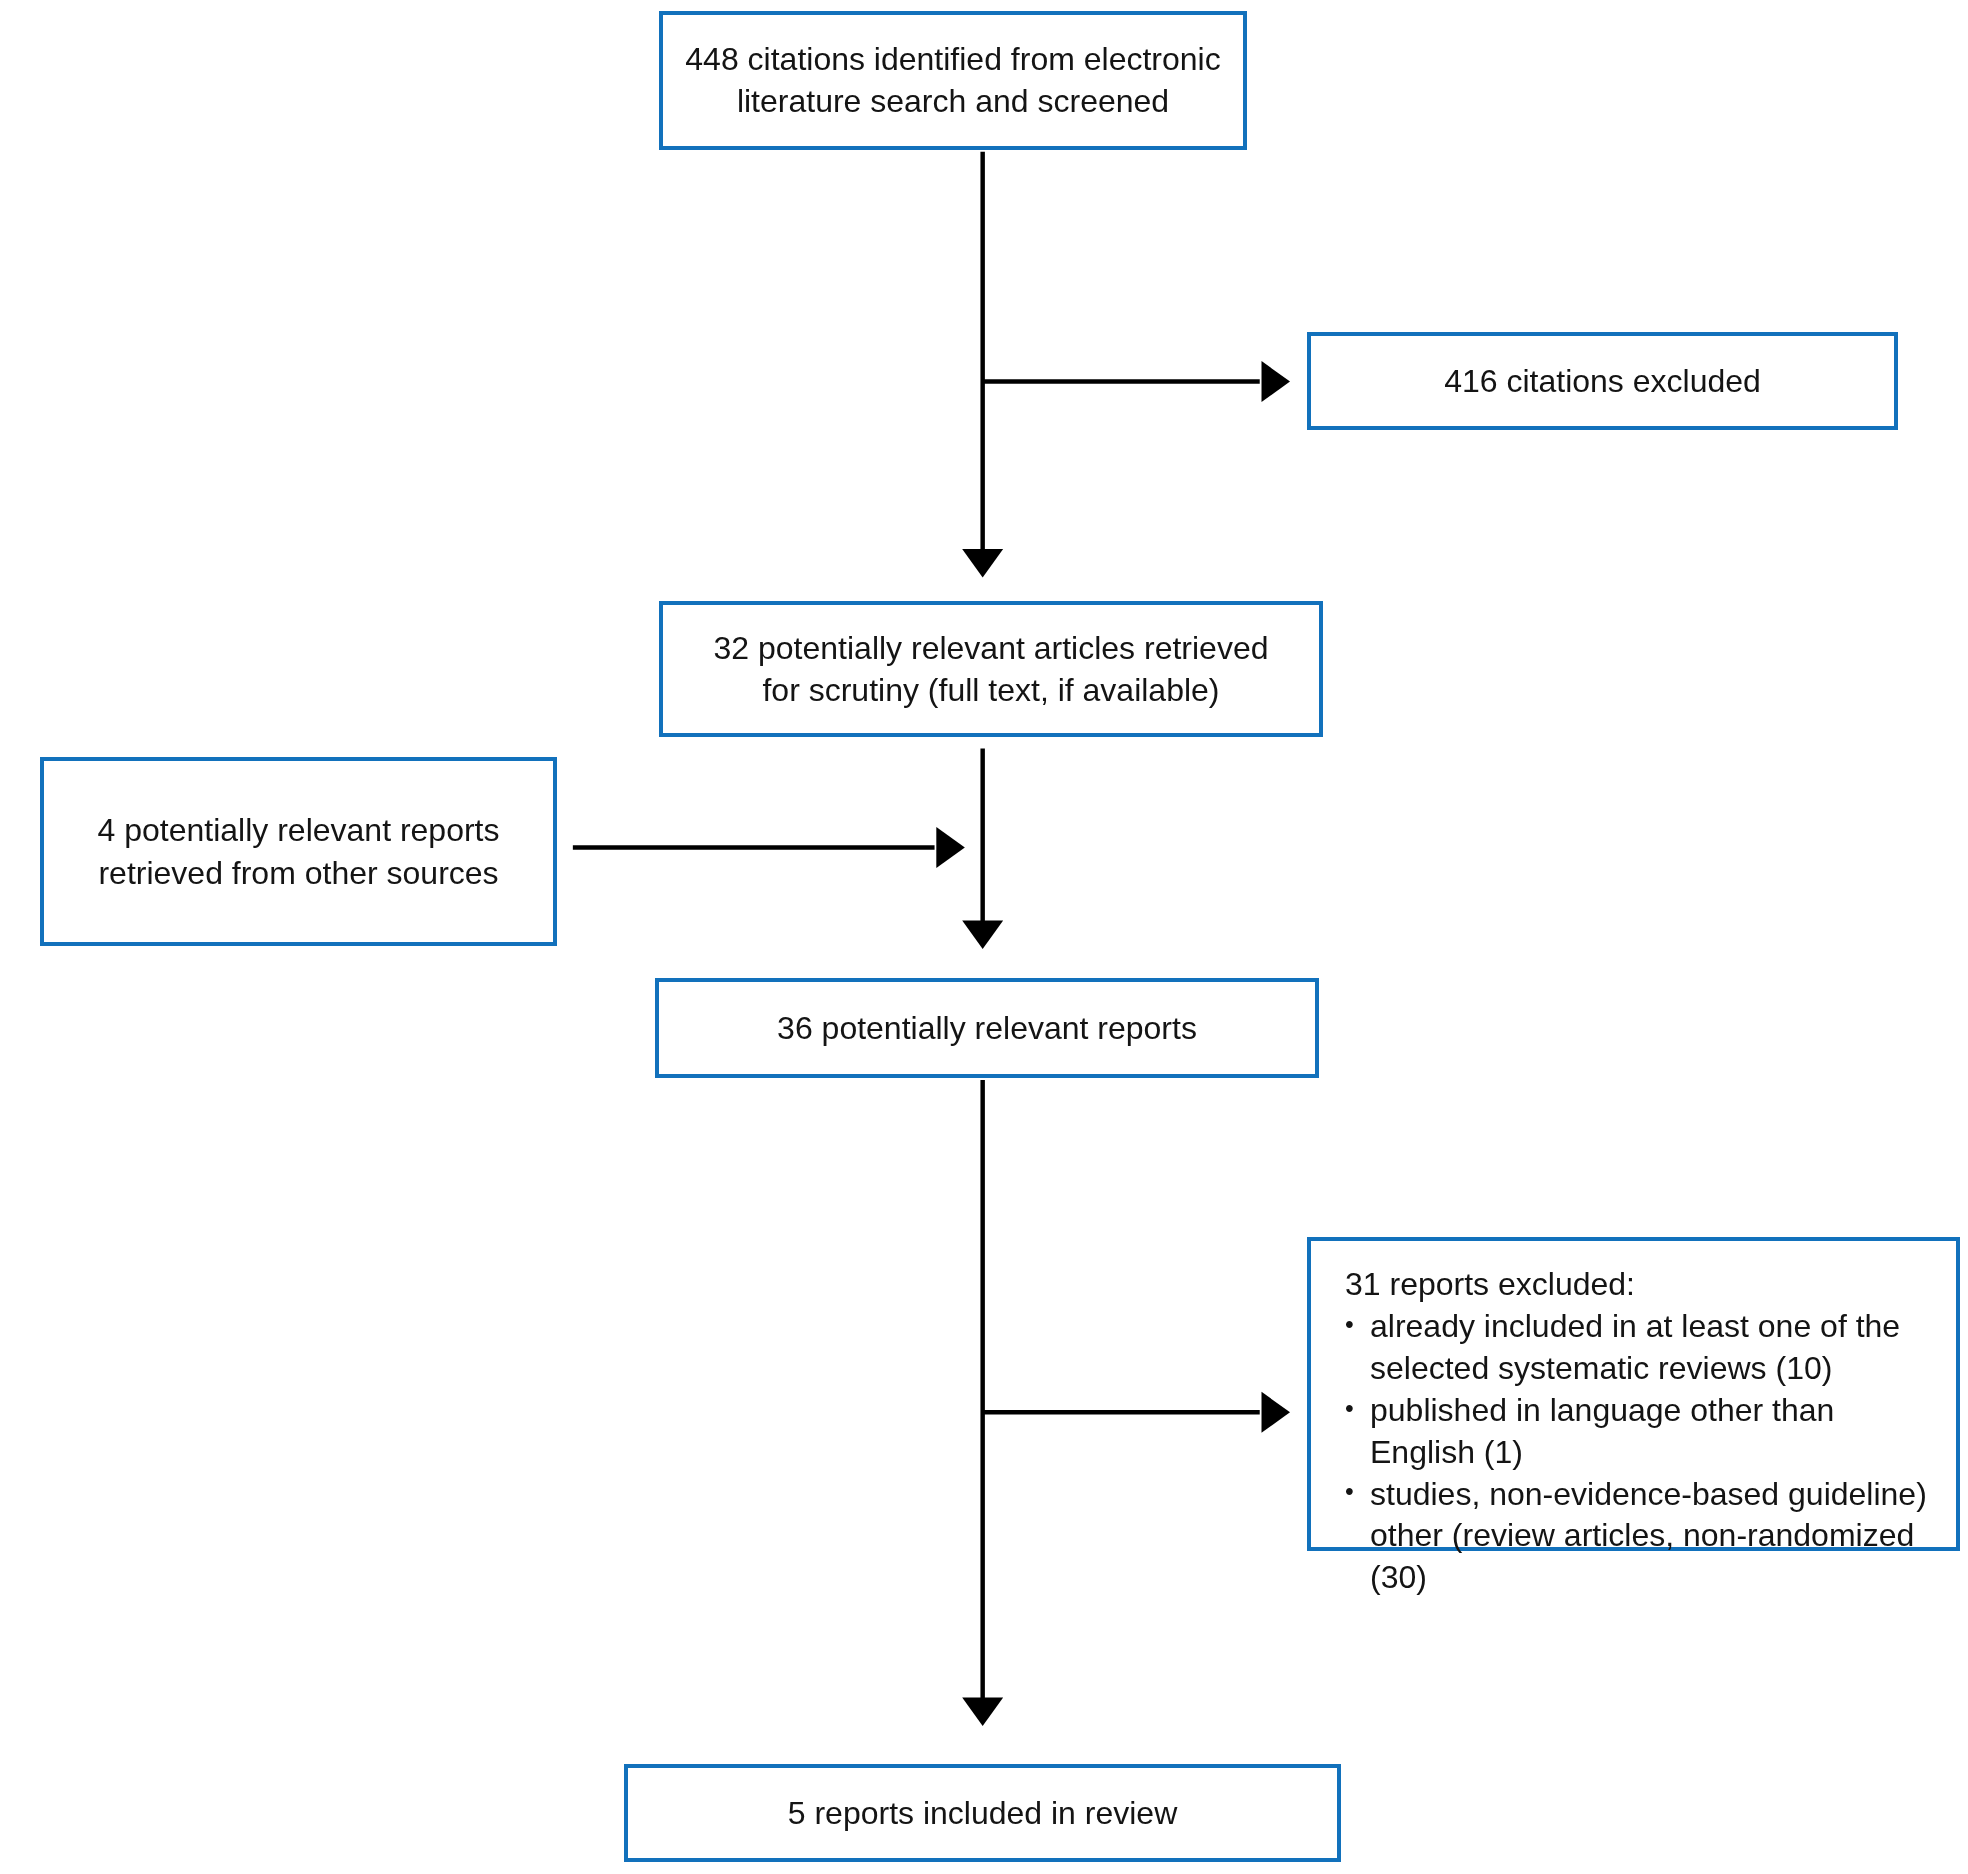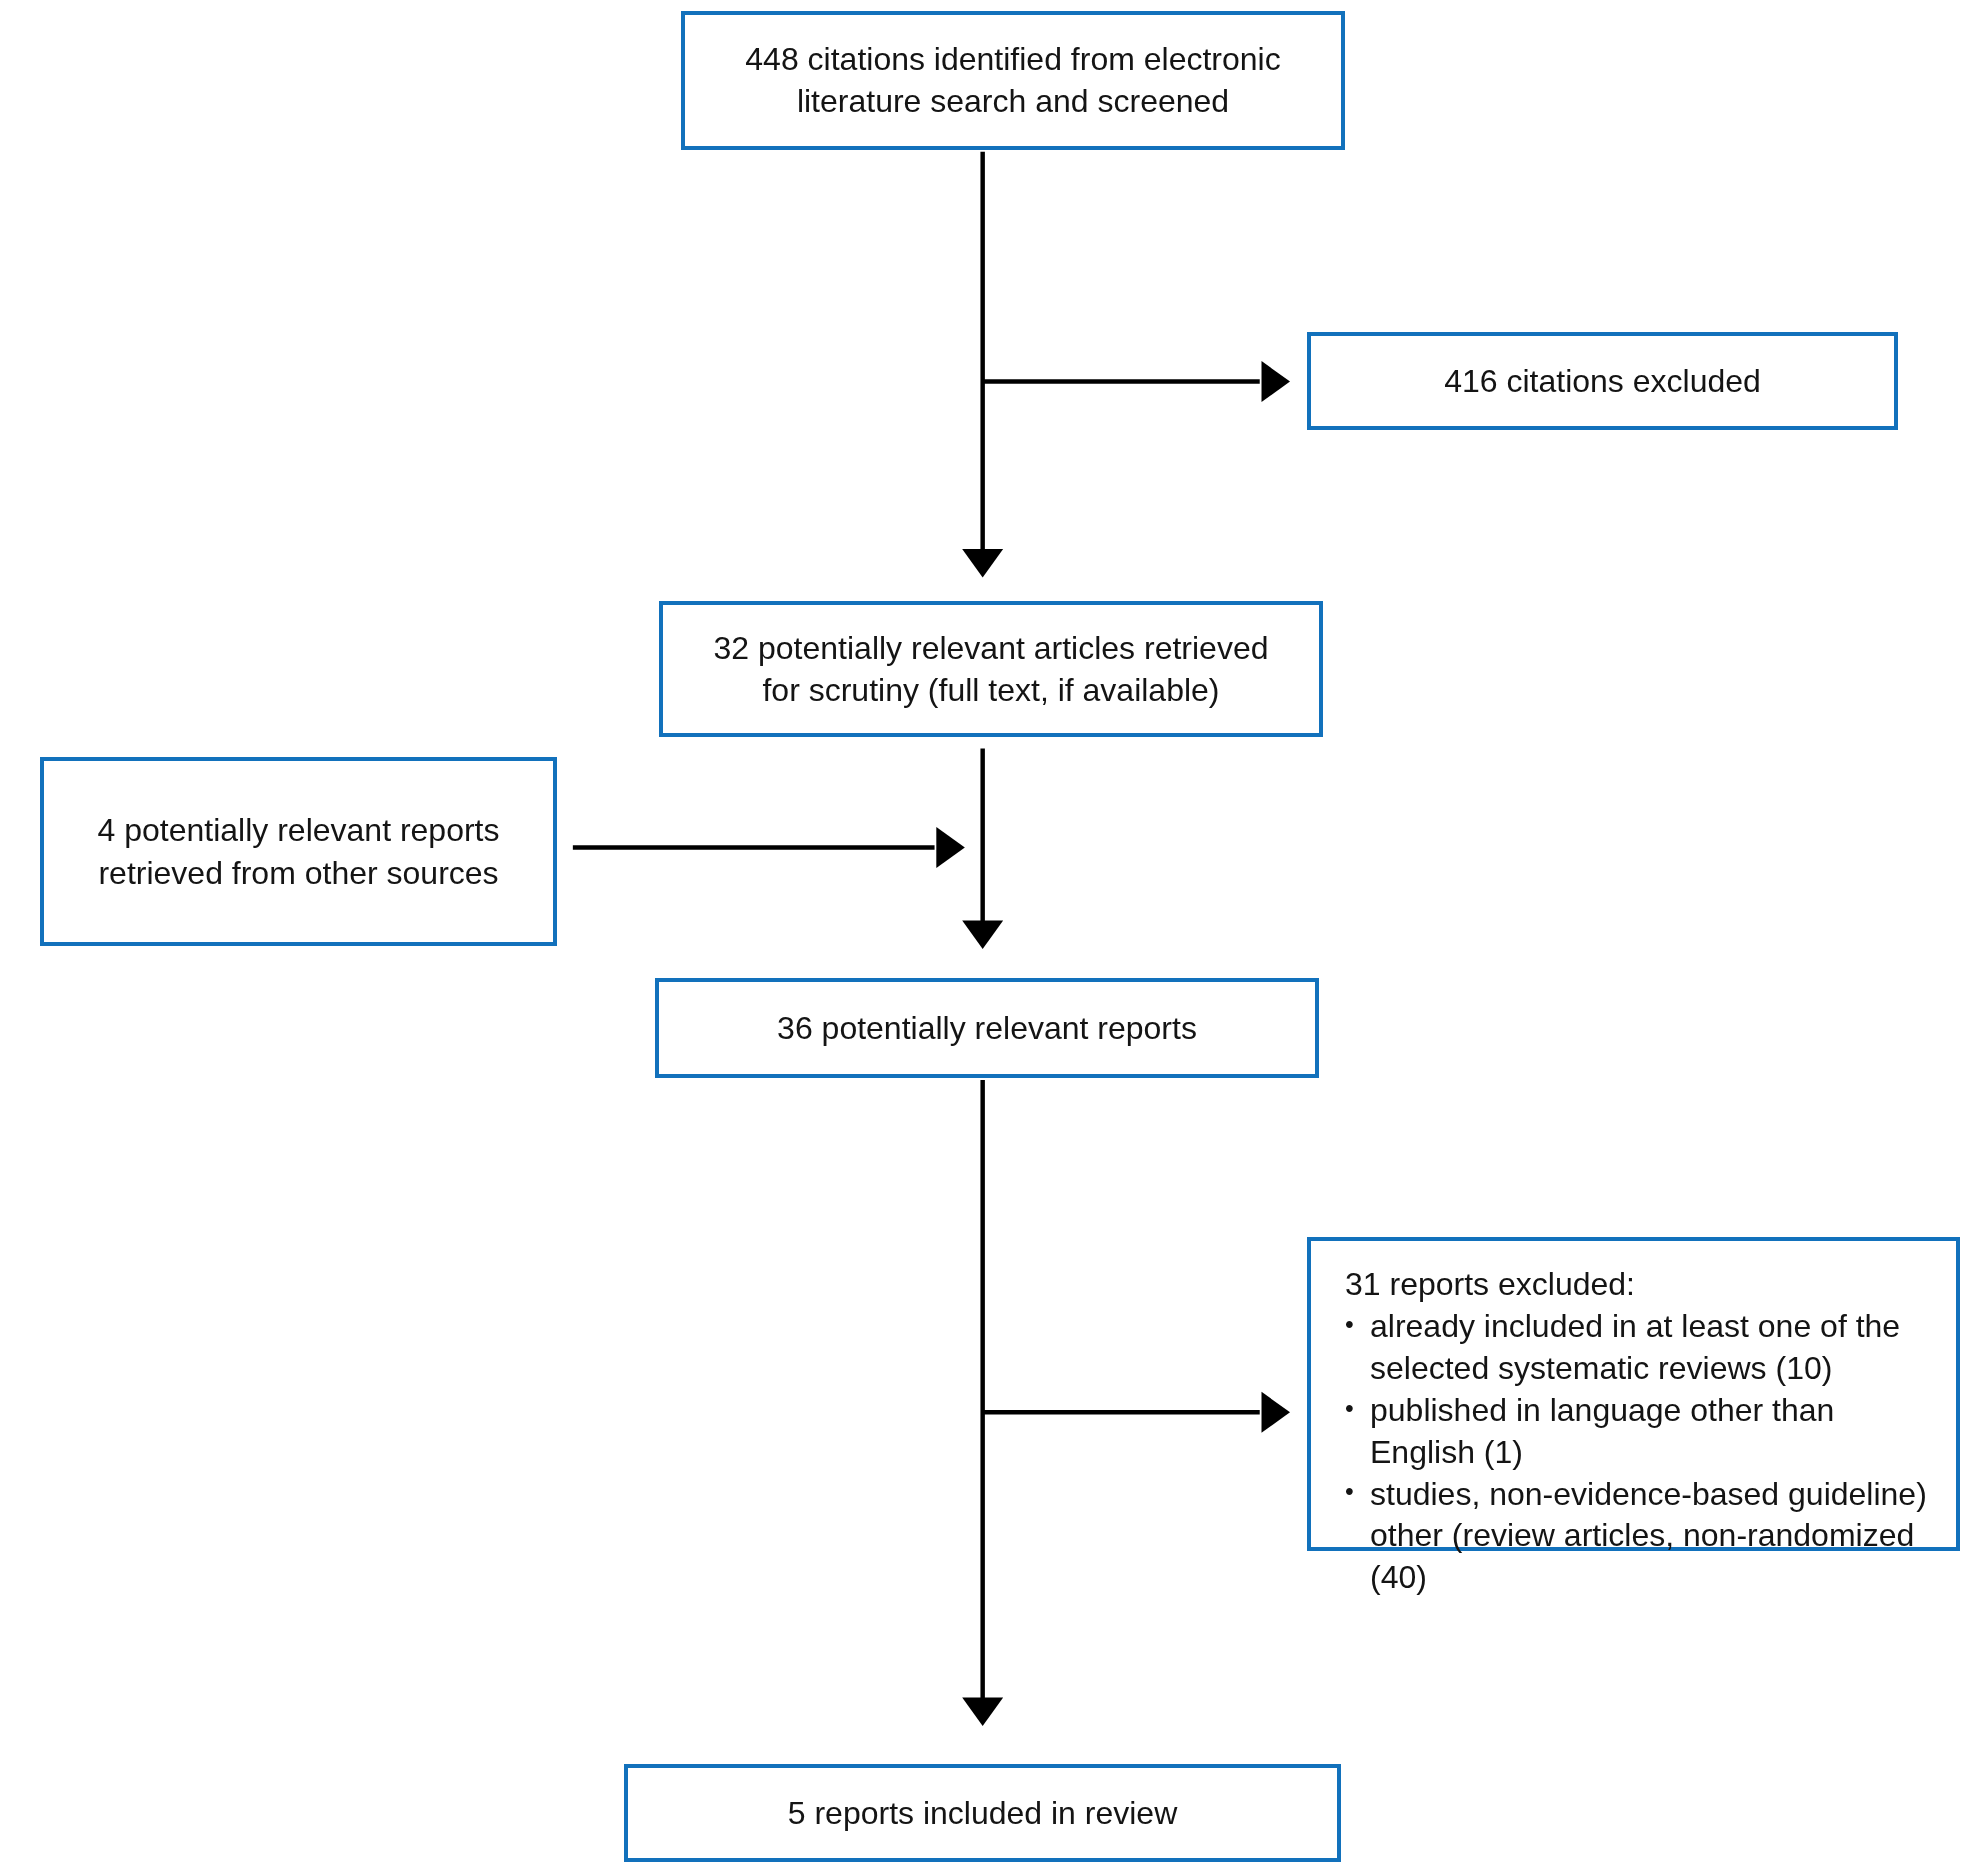--- a/index.html
+++ b/index.html
@@ -31,21 +31,21 @@
     display: flex;
     flex-direction: column;
     justify-content: center;
     align-items: center;
     text-align: center;
     font-size: 32px;
     line-height: 1.32;
   }
   .node .tline { white-space: nowrap; }
 
-  .n-identified { left: 659px;  top: 10.7px;   width: 664px; height: 139px; margin-left: 22px; }
+  .n-identified { left: 659px;  top: 10.7px;   width: 588px; height: 139px; }
   .n-cit-excl   { left: 1307px; top: 332px;  width: 591px; height: 98px; }
   .n-retrieved  { left: 659px;  top: 601px;  width: 664px; height: 136px; }
   .n-other      { left: 40px;   top: 757px;  width: 517px; height: 189px; }
   .n-reports    { left: 655px;  top: 978px; width: 664px; height: 100px; }
   .n-included   { left: 624px;  top: 1764px; width: 717px; height: 98px; align-items: center; }
 
   .n-rep-excl {
     left: 1307px;
     top: 1225px;
     width: 653px;
@@ -135,21 +135,21 @@
         <div>published in language other than</div>
         <div>English (1)</div>
       </div>
     </div>
 
     <div class="bullet-item">
       <span class="dot">•</span>
       <div class="bullet-lines">
         <div>studies, non-evidence-based guideline)</div>
         <div>other (review articles, non-randomized</div>
-        <div>(40)</div>
+        <div>(30)</div>
       </div>
     </div>
   </div>
 
   <div class="node n-included">
     <div class="tline">5 reports included in review</div>
   </div>
 
 </div>
 

